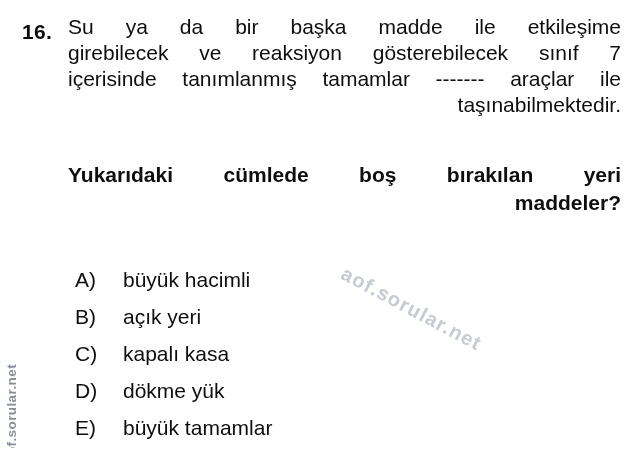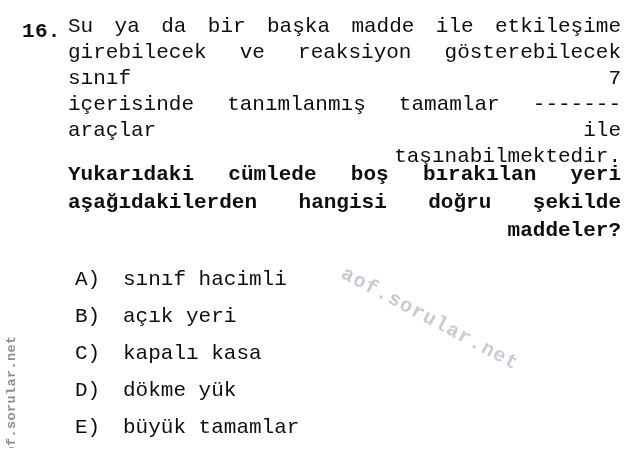--- a/index.html
+++ b/index.html
@@ -6,21 +6,21 @@
     margin: 0;
     padding: 0;
     background: #ffffff;
   }
   .page {
     position: relative;
     width: 641px;
     height: 448px;
     background: #ffffff;
     overflow: hidden;
-    font-family: Liberation Mono, monospace;
+    font-family: Liberation Sans, sans-serif;
     color: #0e0e0e;
   }
   .qnum {
     position: absolute;
     left: 22px;
     top: 19px;
     font-size: 21px;
     line-height: 26px;
     font-weight: 700;
     letter-spacing: 0.3px;
@@ -99,28 +99,27 @@
 
   <div class="para para-body">
     <div class="jline">Su ya da bir başka madde ile etkileşime</div>
     <div class="jline">girebilecek ve reaksiyon gösterebilecek sınıf 7</div>
     <div class="jline">içerisinde tanımlanmış tamamlar ------- araçlar ile</div>
     <div class="lline">taşınabilmektedir.</div>
   </div>
 
   <div class="para para-prompt">
     <div class="jline">Yukarıdaki cümlede boş bırakılan yeri</div>
-    <div class="jline">aşağıdakilerden hangisi doğru şekilde</div>
     <div class="lline">maddeler?</div>
   </div>
 
   <div class="options">
     <div class="opt">
       <span class="opt-letter">A)</span>
-      <span class="opt-text">sınıf hacimli</span>
+      <span class="opt-text">büyük hacimli</span>
     </div>
     <div class="opt">
       <span class="opt-letter">B)</span>
       <span class="opt-text">açık yeri</span>
     </div>
     <div class="opt">
       <span class="opt-letter">C)</span>
       <span class="opt-text">kapalı kasa</span>
     </div>
     <div class="opt">

